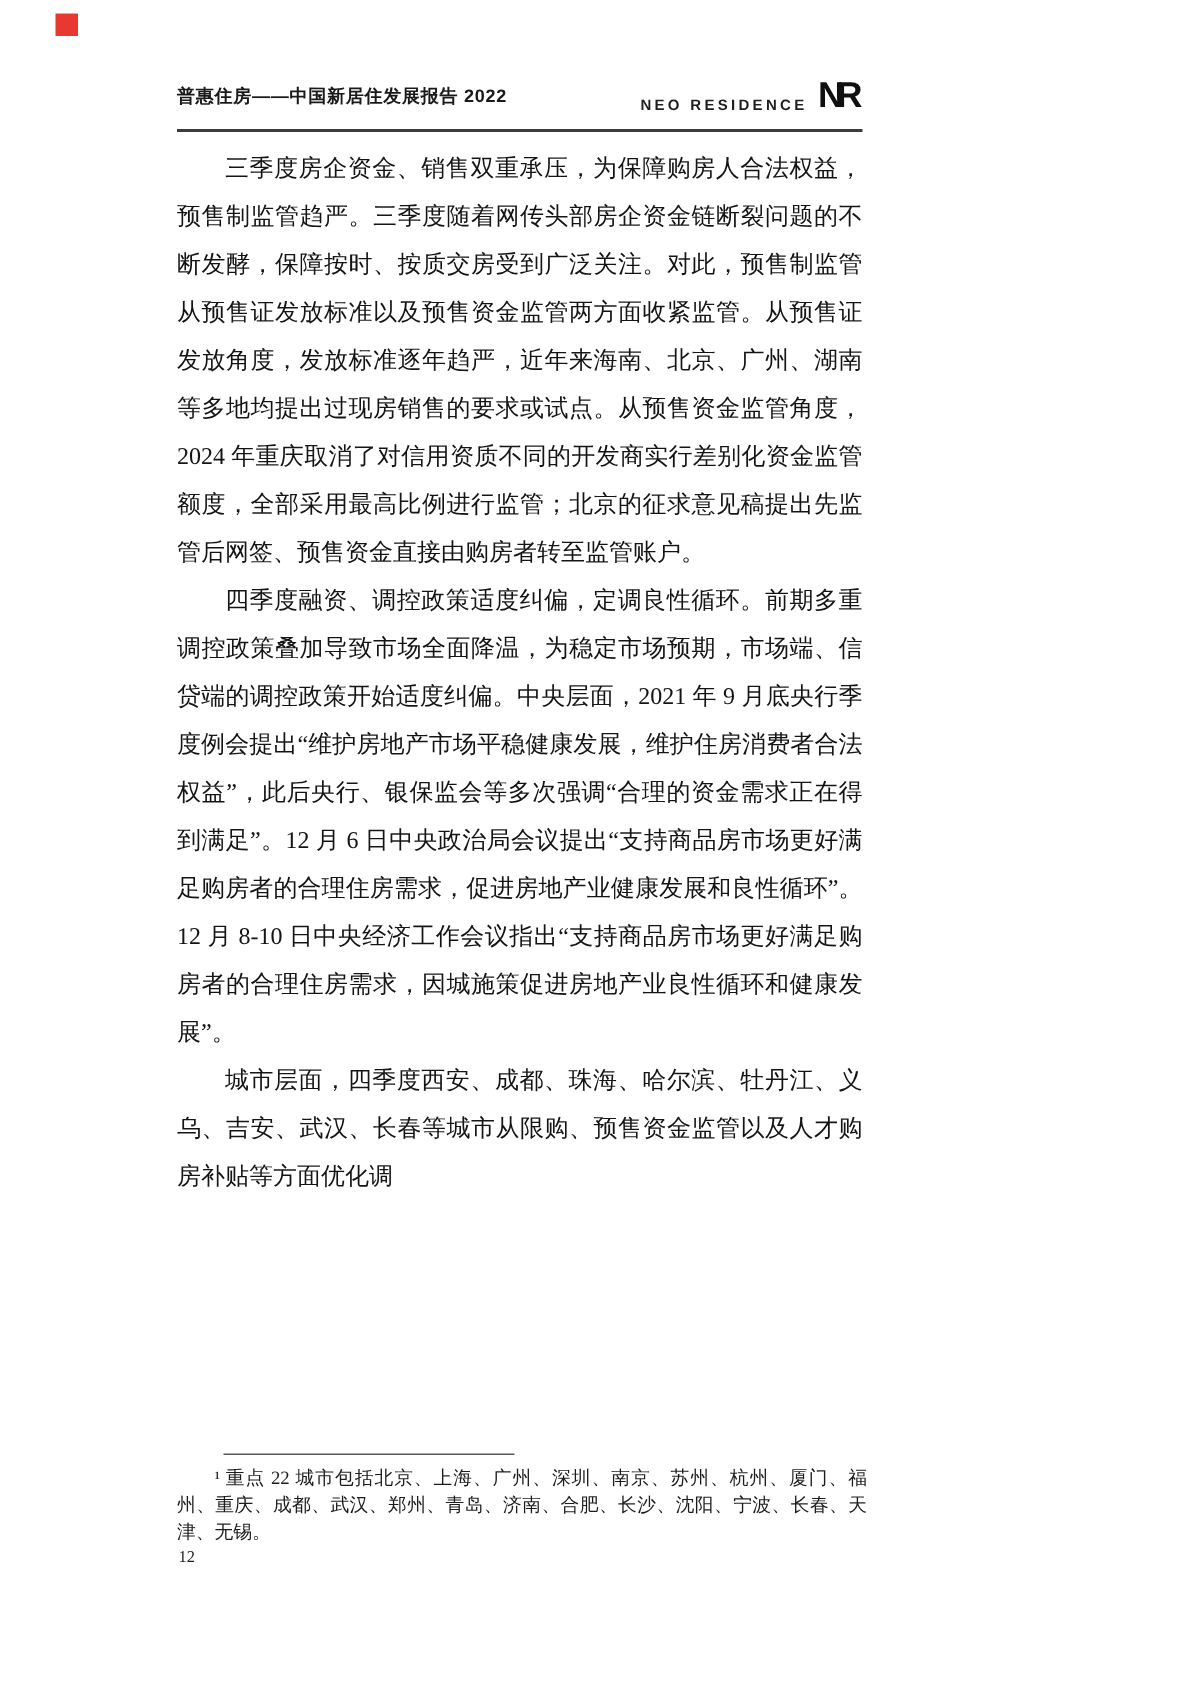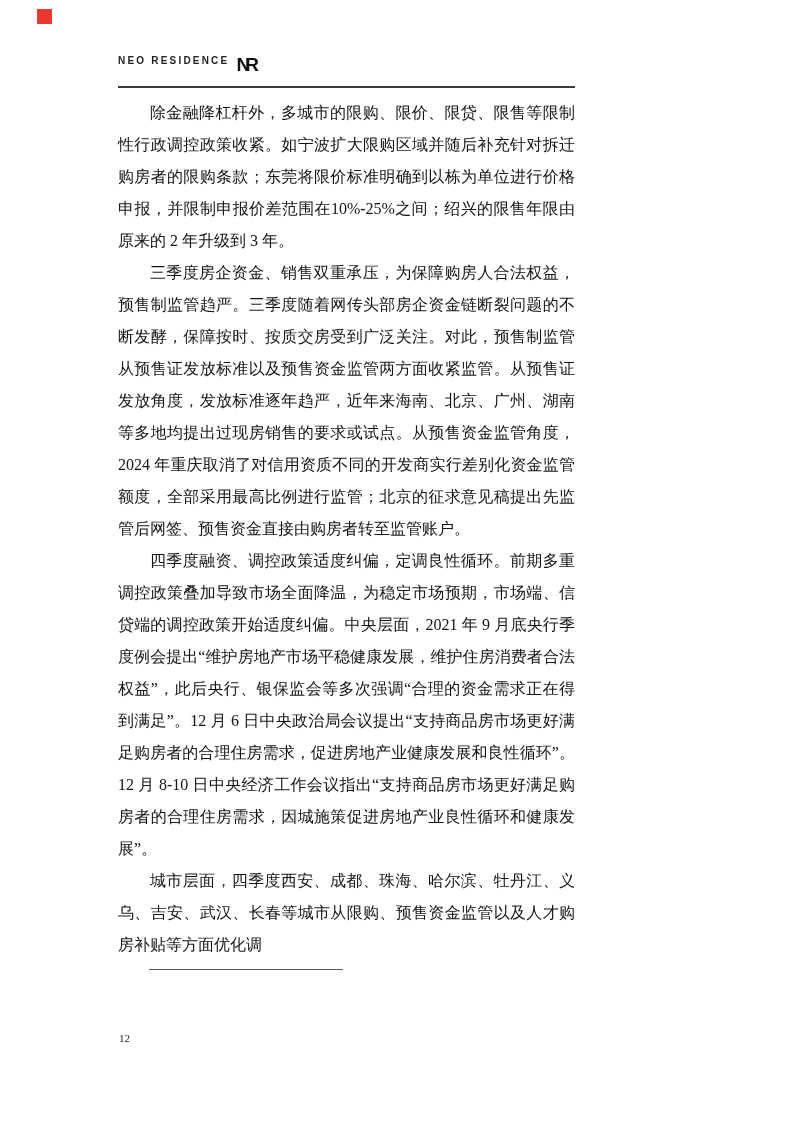--- a/index.html
+++ b/index.html
@@ -32,33 +32,33 @@
   .header-title {
     font-family: "Liberation Sans", "DejaVu Sans", sans-serif;
     font-size: 12px;
     font-weight: bold;
     letter-spacing: 0.5px;
     color: #1a1a1a;
     white-space: nowrap;
   }
   .brand {
     display: flex;
-    align-items: flex-start;
+    align-items: flex-end;
     white-space: nowrap;
   }
   .brand-text {
     font-family: "Liberation Sans", "DejaVu Sans", sans-serif;
     font-size: 10px;
     font-weight: 600;
     letter-spacing: 2.2px;
     color: #1f1f1f;
   }
   .nr-logo {
     font-family: "Liberation Sans", "DejaVu Sans", sans-serif;
-    font-size: 19px;
+    font-size: 24px;
     font-weight: 800;
     letter-spacing: -5px;
     margin-left: 7px;
     padding-right: 5px;
     color: #101010;
     line-height: 1;
   }
   .header-rule {
     position: absolute;
     left: 118px;
@@ -109,33 +109,34 @@
   }
 </style>
 </head>
 <body>
 
 <div class="page">
 
   <div class="red-square" style="background: rgb(232, 56, 47);"></div>
 
   <div class="header">
+    <span class="header-title">普惠住房——中国新居住发展报告 2022</span>
     <span class="brand">
       <span class="brand-text">NEO RESIDENCE</span>
       <span class="nr-logo">NR</span>
     </span>
   </div>
 
   <div class="header-rule"></div>
 
   <div class="body-text">
-    <p>除金融降杠杆外，多城市的限购、限价、限贷、限售等限制性行政调控政策收紧。如宁波扩大限购区域并随后补充针对拆迁购房者的限购条款；东莞将限价标准明确到以栋为单位进行价格申报，并限制申报价差范围在10%-25%之间；绍兴的限售年限由原来的 2 年升级到 3 年。</p>
     <p>三季度房企资金、销售双重承压，为保障购房人合法权益，预售制监管趋严。三季度随着网传头部房企资金链断裂问题的不断发酵，保障按时、按质交房受到广泛关注。对此，预售制监管从预售证发放标准以及预售资金监管两方面收紧监管。从预售证发放角度，发放标准逐年趋严，近年来海南、北京、广州、湖南等多地均提出过现房销售的要求或试点。从预售资金监管角度，2024 年重庆取消了对信用资质不同的开发商实行差别化资金监管额度，全部采用最高比例进行监管；北京的征求意见稿提出先监管后网签、预售资金直接由购房者转至监管账户。</p>
     <p>四季度融资、调控政策适度纠偏，定调良性循环。前期多重调控政策叠加导致市场全面降温，为稳定市场预期，市场端、信贷端的调控政策开始适度纠偏。中央层面，2021 年 9 月底央行季度例会提出“维护房地产市场平稳健康发展，维护住房消费者合法权益”，此后央行、银保监会等多次强调“合理的资金需求正在得到满足”。12 月 6 日中央政治局会议提出“支持商品房市场更好满足购房者的合理住房需求，促进房地产业健康发展和良性循环”。12 月 8-10 日中央经济工作会议指出“支持商品房市场更好满足购房者的合理住房需求，因城施策促进房地产业良性循环和健康发展”。</p>
     <p>城市层面，四季度西安、成都、珠海、哈尔滨、牡丹江、义乌、吉安、武汉、长春等城市从限购、预售资金监管以及人才购房补贴等方面优化调</p>
   </div>
 
   <div class="footnote-sep"></div>
 
+  <div class="footnote">¹ 重点 22 城市包括北京、上海、广州、深圳、南京、苏州、杭州、厦门、福州、重庆、成都、武汉、郑州、青岛、济南、合肥、长沙、沈阳、宁波、长春、天津、无锡。</div>
 
   <div class="page-number">12</div>
 
 </div>
 
 </body></html>

